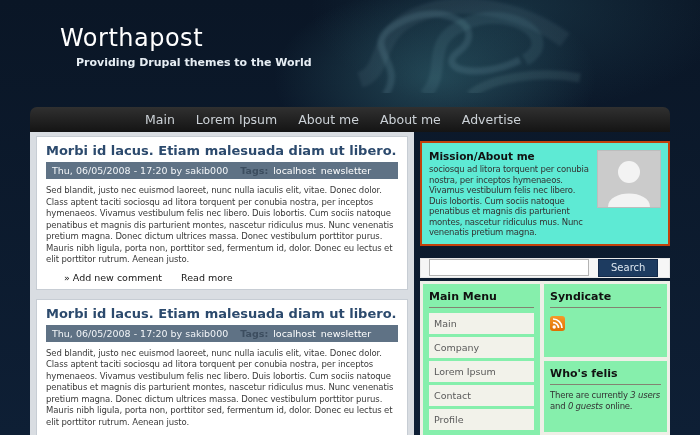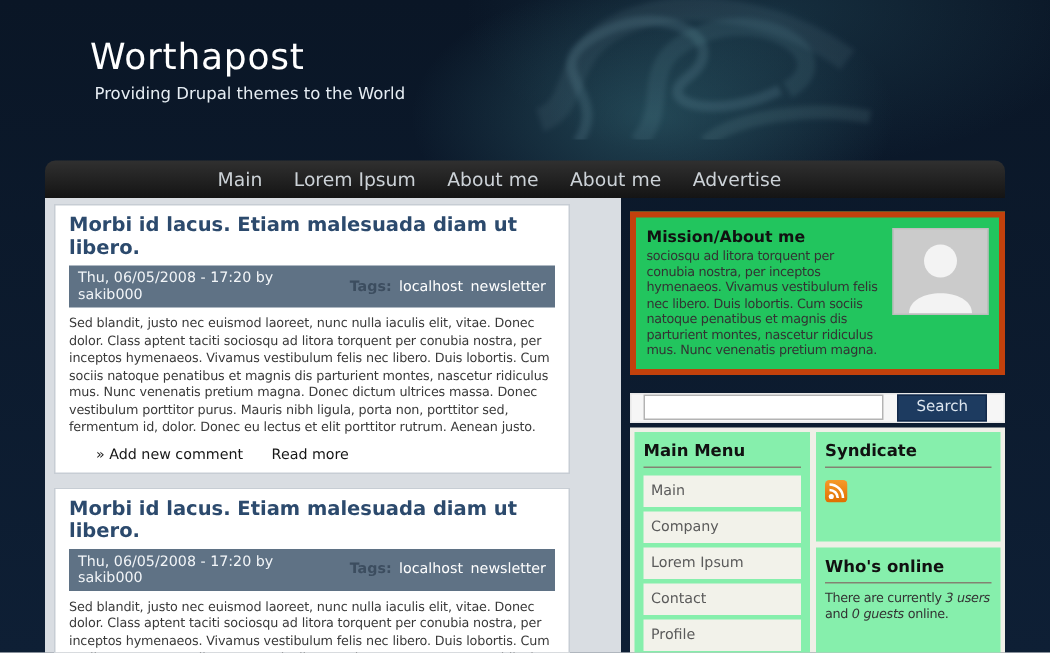--- a/index.html
+++ b/index.html
@@ -16,56 +16,56 @@
     background:
       radial-gradient(230px 130px at 435px 78px, rgba(70,140,150,0.38), transparent 70%),
       radial-gradient(300px 150px at 520px 8px,  rgba(55,115,130,0.26), transparent 70%);
   }
   .smoke { position:absolute; left:330px; top:0; pointer-events:none; }
   .site-name {
     position:absolute; left:60px; top:24px;
     font-size:24px; font-weight:400; color:#ffffff; letter-spacing:0.5px;
   }
   .tagline {
-    position:absolute; left:63px; top:56px;
-    font-size:11px; color:#e6edf3;
+    position:absolute; left:76px; top:56px;
+    font-size:11px; color:#e6edf3;font-weight:bold;
   }
 
   
   .page { width:640px; margin:0 auto; }
   .navbar {
     height:25px; border-radius:7px 7px 0 0;
     background:linear-gradient(#303030,#141414);
     display:flex; align-items:center; padding-left:115px; gap:21px;
   }
   .nav-item { color:#ccd2d7; font-size:12.5px; cursor:pointer; white-space:nowrap; }
 
   
   .content { display:flex; min-height:317px; }
   .main-col { width:384px; background:#d9dde2; padding:4px 0 0 6px; }
   .post {
-    width:344px; background:#ffffff; border:1px solid #c7cdd4;
+    width:372px; background:#ffffff; border:1px solid #c7cdd4;
     margin-bottom:9px; padding:5px 9px 4px;
   }
   .post-title { font-size:13px; font-weight:bold; color:#2c4a6d; margin:1px 0 4px; }
   .post-meta {
     background:#5f7285; color:#ffffff; font-size:9.5px;
     padding:3px 6px; display:flex; align-items:center;
   }
   .meta-date { color:#f2f5f8; }
   .meta-tags-label { color:#3c4d5f; font-weight:bold; margin-left:12px; }
   .meta-tag { color:#ffffff; margin-left:5px; cursor:pointer; }
   .post-body { font-size:8.5px; line-height:11.5px; color:#3a3a3a; margin-top:6px; letter-spacing:-0.1px; }
   .post-links { font-size:9.5px; margin:6px 2px 2px; color:#161616; }
   .post-links .plink { color:#161616; margin-left:16px; cursor:pointer; }
 
   
   .sidebar { width:250px; margin-left:6px; }
   .block-mission {
-    margin-top:9px; background:#22c55e; border:4px solid #c2410c;
+    margin-top:9px; background:#5eead4; border:2px solid #c2410c;
     padding:7px 7px 6px; min-height:74px; overflow:hidden;
   }
   .mission-title { font-size:10.5px; font-weight:bold; color:#111; margin-bottom:2px; }
   .mission-body { font-size:8.5px; line-height:10.5px; color:#333; width:168px; letter-spacing:-0.2px; }
   .avatar {
     float:right; width:64px; height:58px; background:#cbcbcb;
     border:1px solid #bdbdbd; margin-left:5px; overflow:hidden;
   }
   .block-search {
     margin-top:12px; background:#f6f6f6; border:1px solid #e8e8e8;
@@ -215,21 +215,21 @@
                   </linearGradient>
                     </defs>
                   <rect width="15" height="15" rx="3" fill="url(#rg)"></rect>
                   <circle cx="4.2" cy="11" r="1.7" fill="#fff"></circle>
                   <path d="M3,6.6 A5.5,5.5 0 0 1 8.5,12" stroke="#fff" stroke-width="1.7" fill="none"></path>
                   <path d="M3,3 A9,9 0 0 1 12,12" stroke="#fff" stroke-width="1.7" fill="none"></path>
                 </svg>
               </span>
             </div>
             <div class="beige-block">
-              <div class="block-title">Who's online</div>
+              <div class="block-title">Who's felis</div>
               <div class="wo-text"><span>There are currently </span><span class="wo-em">3 users</span><span> and </span><span class="wo-em">0 guests</span><span> online.</span></div>
             </div>
             <div class="beige-block">
               <div class="block-title">Archive</div>
               <div class="archive-row">
                 <span class="arrow-icon">➔</span>
                 <span class="archive-link">June, 2008</span>
                 <span class="archive-count">(8)</span>
               </div>
 

